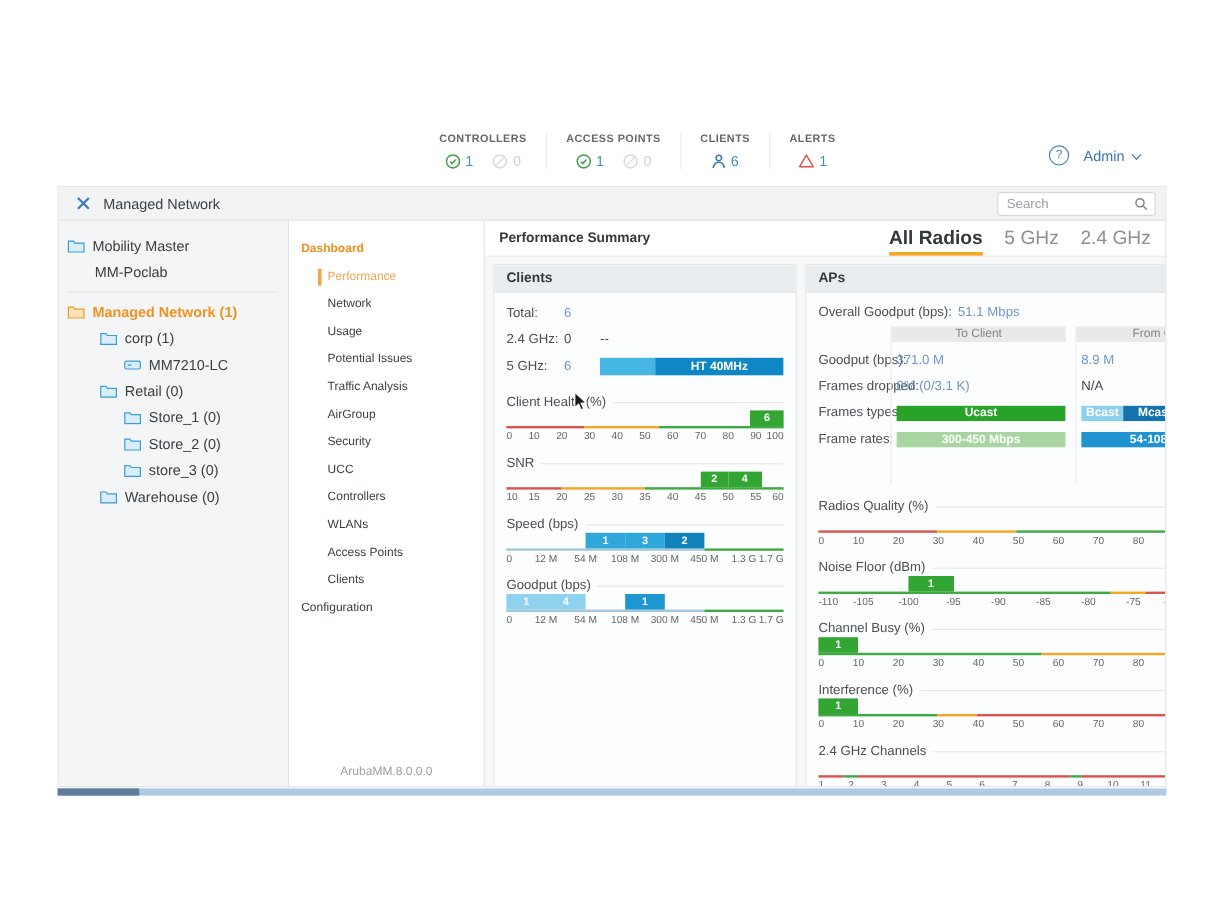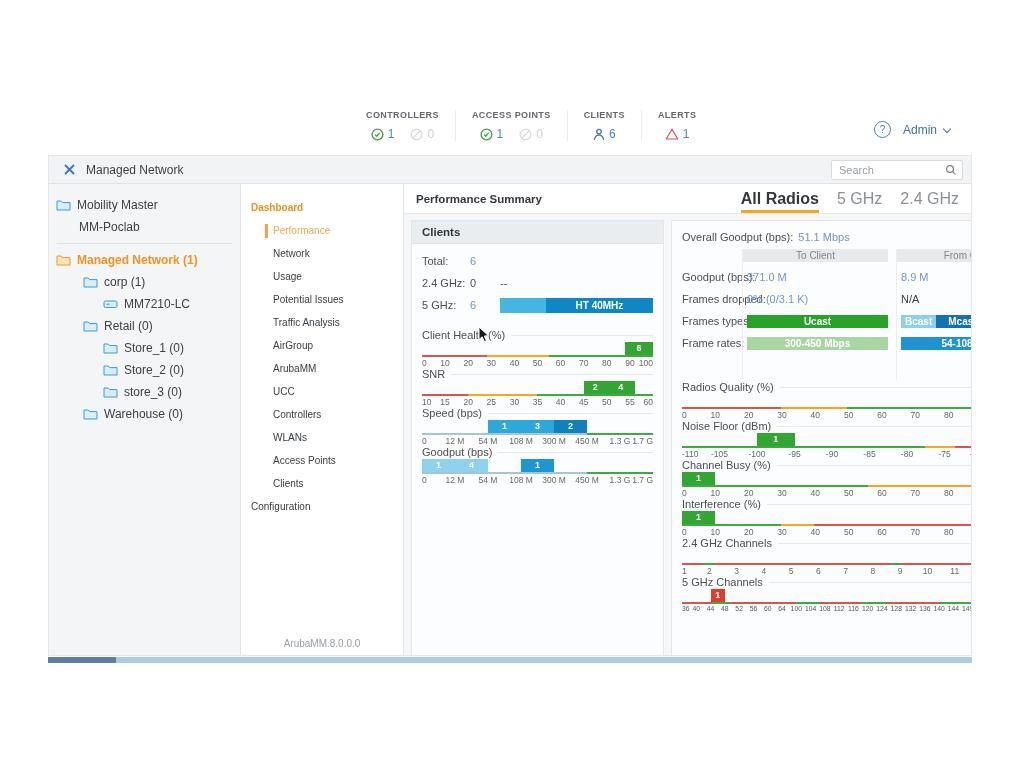--- a/index.html
+++ b/index.html
@@ -63,21 +63,21 @@
   
   .info-row{height:22px;display:flex;align-items:center;font-size:11px;color:#4a4f54}
   .info-label{width:48px}
   .info-val{width:30px;color:#7195c7}
   .info-val.dark{color:#4a4f54}
   .hbar{flex:1;height:15px;display:flex;overflow:hidden}
   .hbar.h13{height:13px;width:100%;flex:none}
   .sbar-seg{height:100%;color:#fff;font-size:10px;font-weight:bold;display:flex;align-items:center;
     justify-content:center;overflow:hidden;white-space:nowrap;box-sizing:border-box}
   
-  .chart{margin-top:0}
+  .chart{margin-top:12px}
   .chart.first{margin-top:12px}
   .panel-aps .chart{width:300px}
   .chart-title{font-size:11px;color:#4a4f54;display:flex;align-items:center;height:14px;white-space:nowrap}
   .chart-title::after{content:"";flex:1;border-top:1px solid #e6e8ea;margin-left:6px}
   .chart-plot{position:relative;height:13px}
   .chart-block{position:absolute;bottom:0;height:13px;color:#fff;font-size:9px;font-weight:bold;
     text-align:center;line-height:13px;box-sizing:border-box}
   .chart-line{height:2px;display:flex}
   .chart-line i{height:100%;display:block}
   .chart-ticks{position:relative;height:9px;margin-top:1px;font-size:8.5px;color:#666}
@@ -301,21 +301,21 @@
           <div class="nav-row ">
             <div>Potential Issues</div>
           </div>
           <div class="nav-row ">
             <div>Traffic Analysis</div>
           </div>
           <div class="nav-row ">
             <div>AirGroup</div>
           </div>
           <div class="nav-row ">
-            <div>ArubaMM</div>
+            <div>Security</div>
           </div>
           <div class="nav-row ">
             <div>UCC</div>
           </div>
           <div class="nav-row ">
             <div>Controllers</div>
           </div>
           <div class="nav-row ">
             <div>WLANs</div>
           </div>
@@ -452,20 +452,21 @@
                   <span style="left: 57.1429%; transform: translateX(-50%);">300 M</span>
                   <span style="left: 71.4286%; transform: translateX(-50%);">450 M</span>
                   <span style="left: 85.7143%; transform: translateX(-50%);">1.3 G</span>
                   <span style="left: 100%; transform: translateX(-100%);">1.7 G</span>
                 </div>
               </div>
           </div>
         </div>
 
         <div class="panel panel-aps">
+          <div class="panel-header">APs</div>
           <div class="panel-body">
             <div class="ap-overall">
               <span>Overall Goodput (bps):</span>
               <span class="val">51.1 Mbps</span>
             </div>
             <div class="ap-table">
               <div class="ap-labels">
                 <div>Goodput (bps):</div>
                 <div>Frames dropped:</div>
                 <div>Frames types:</div>

